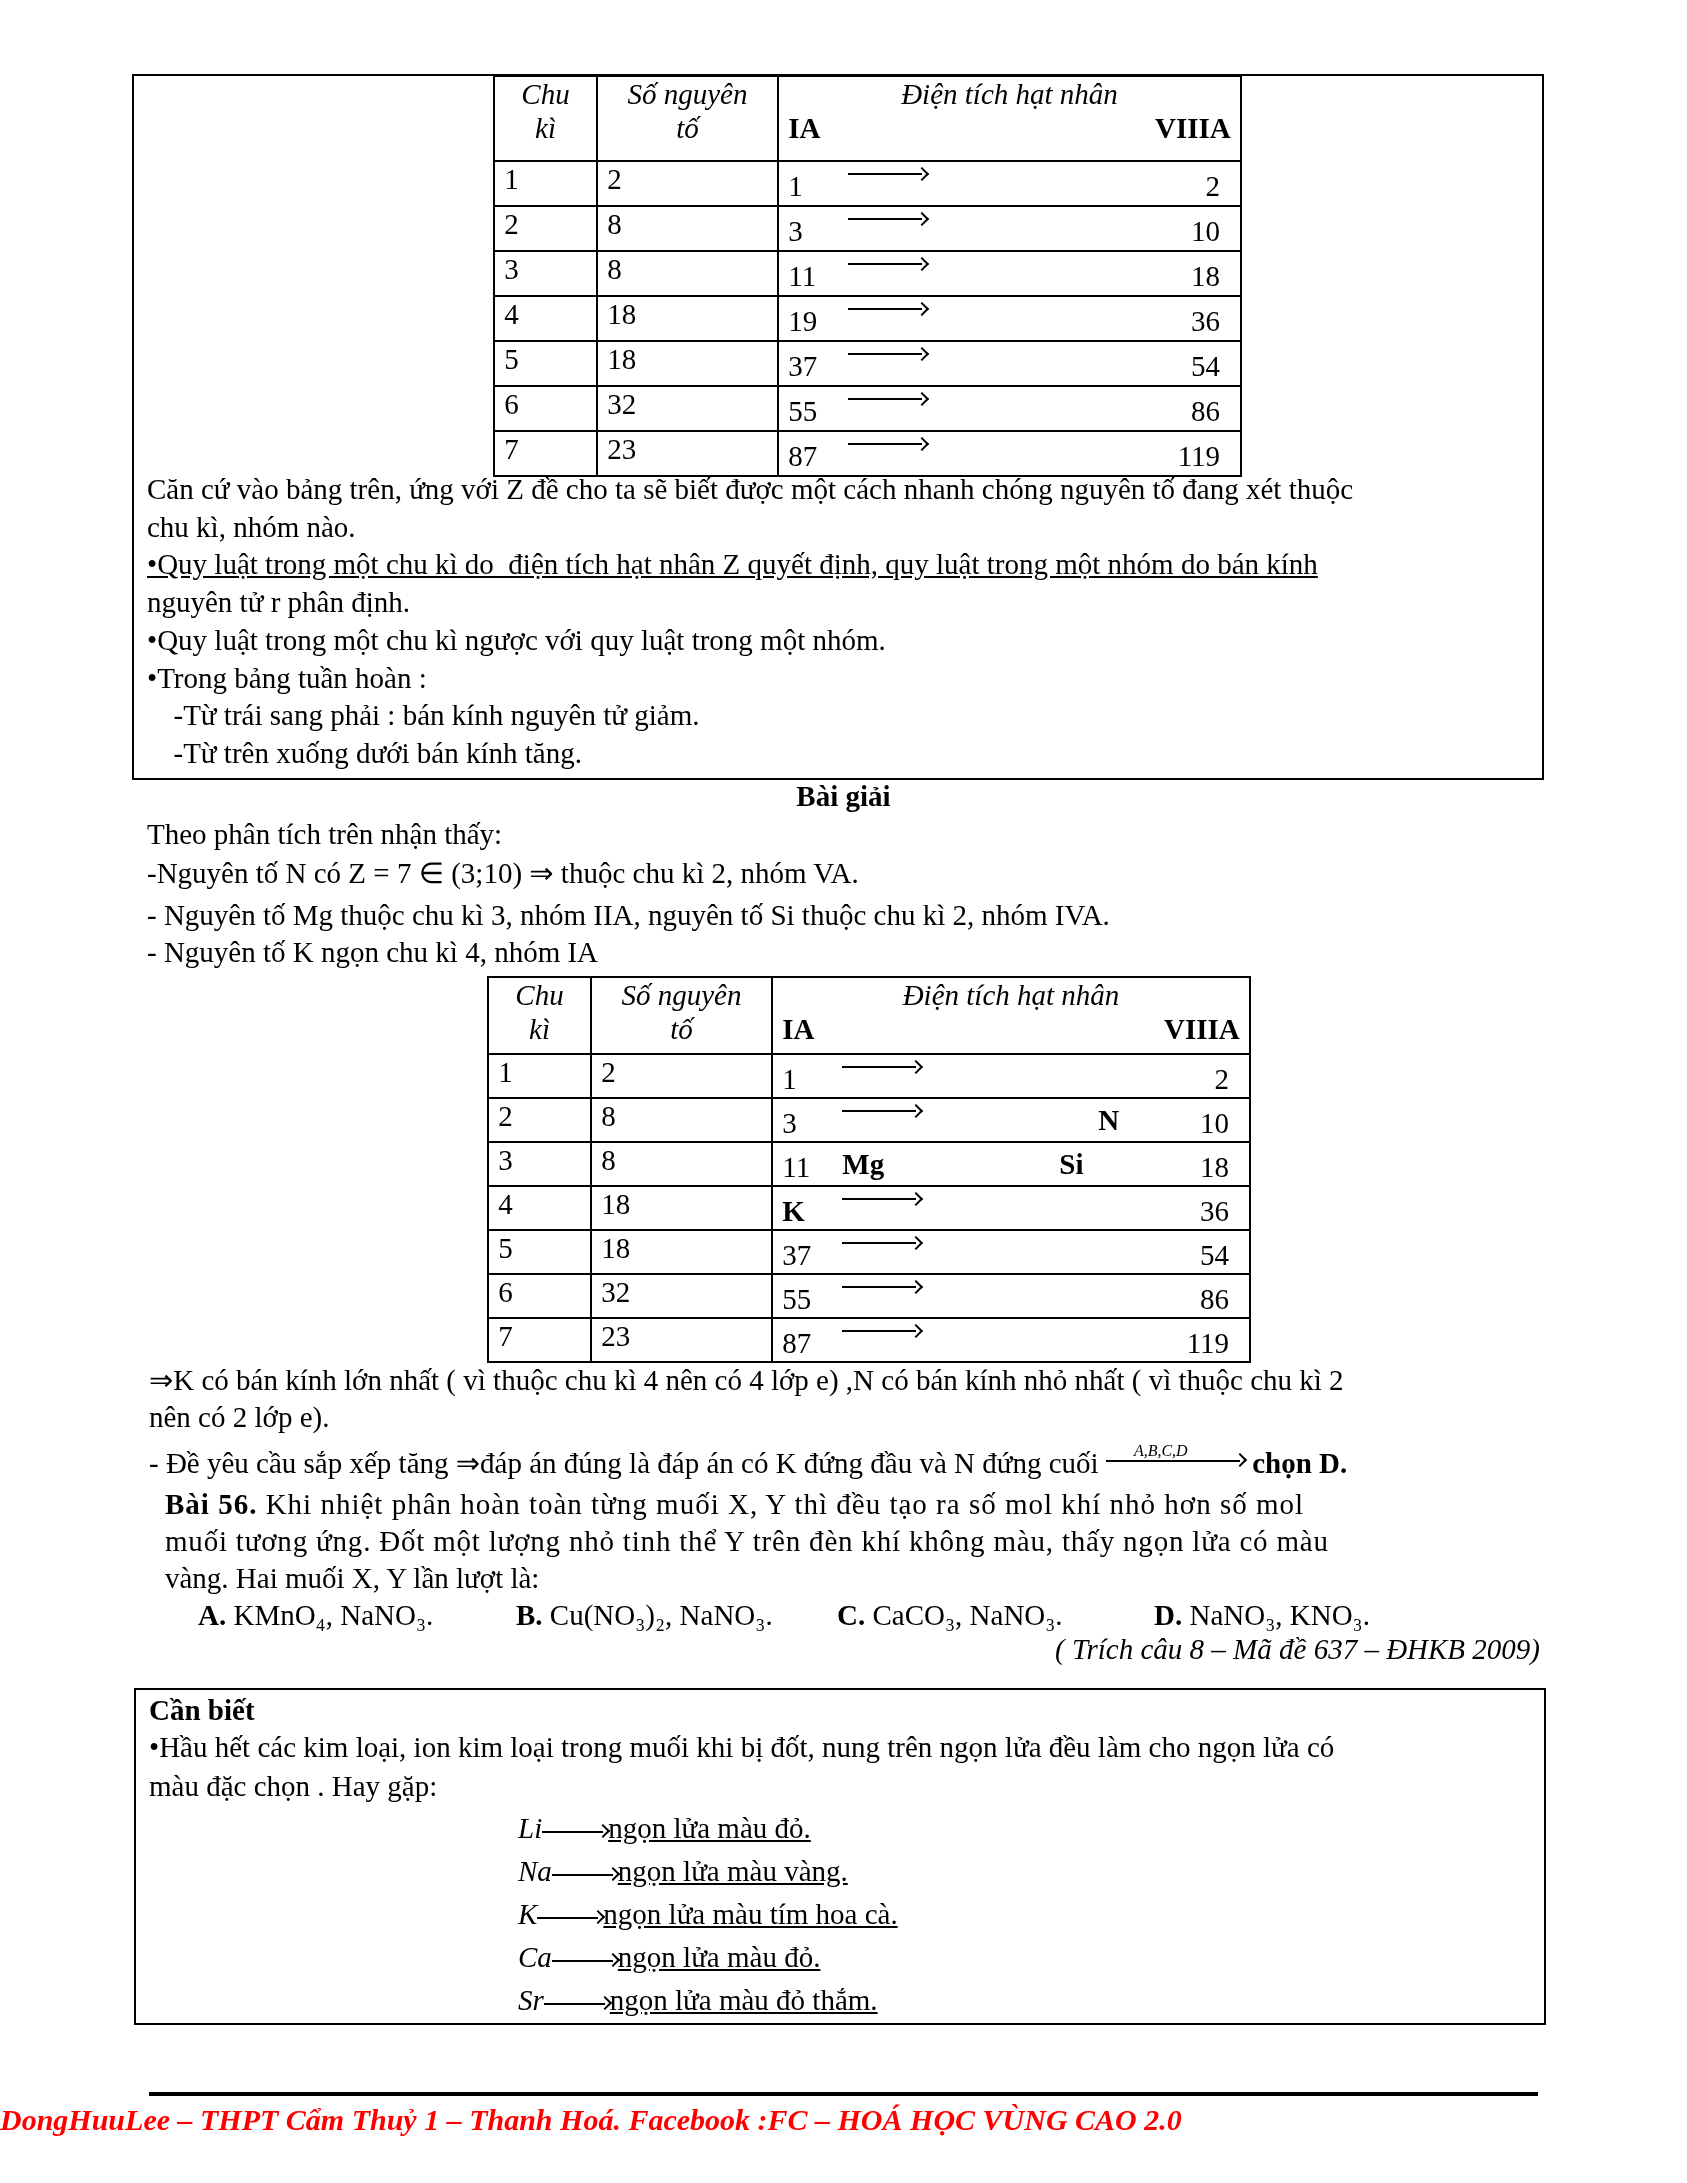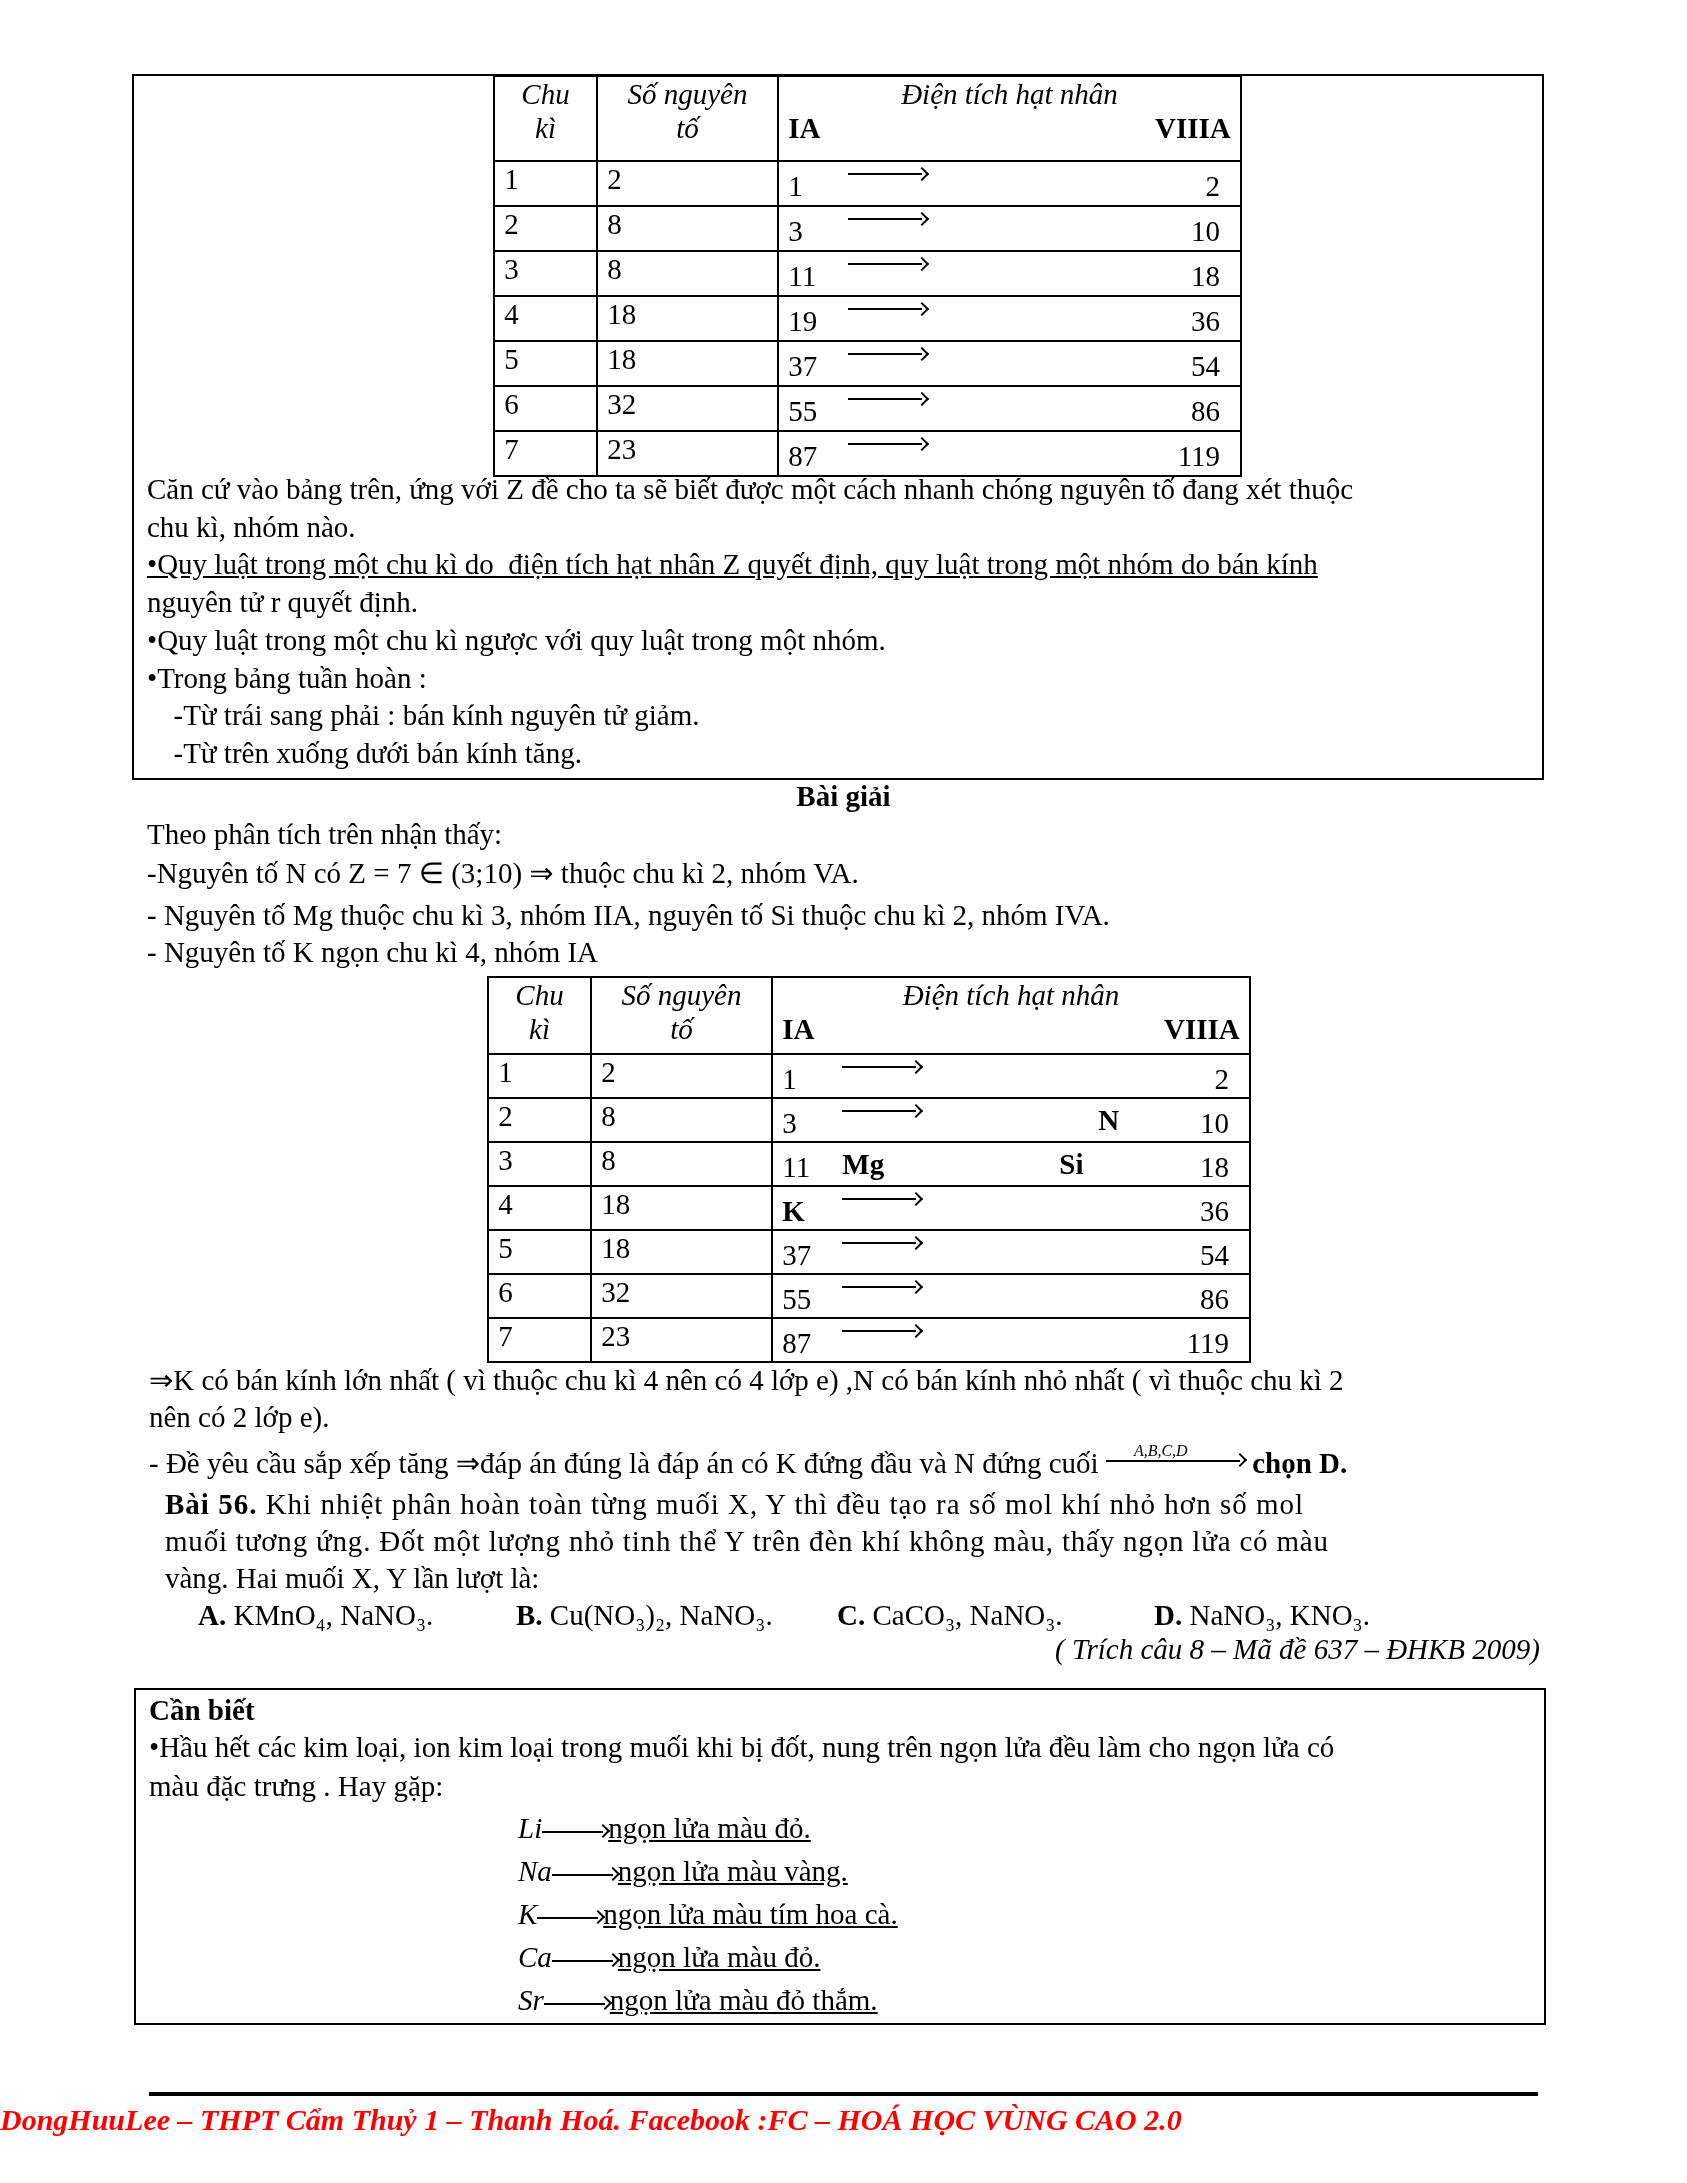--- a/index.html
+++ b/index.html
@@ -146,21 +146,21 @@
           </div>
         </td>
       </tr>
     </tbody>
 </table>
 
 <div id="box1-lines">
     <div class="line" style="left: 147px; top: 471px; white-space: pre;">Căn cứ vào bảng trên, ứng với Z đề cho ta sẽ biết được một cách nhanh chóng nguyên tố đang xét thuộc</div>
     <div class="line" style="left: 147px; top: 509px; white-space: pre;">chu kì, nhóm nào.</div>
     <div class="line" style="left: 147px; top: 546px; white-space: pre; text-decoration: underline;">•Quy luật trong một chu kì do  điện tích hạt nhân Z quyết định, quy luật trong một nhóm do bán kính</div>
-    <div class="line" style="left: 147px; top: 584px; white-space: pre;">nguyên tử r quyết định.</div>
+    <div class="line" style="left: 147px; top: 584px; white-space: pre;">nguyên tử r phân định.</div>
     <div class="line" style="left: 147px; top: 622px; white-space: pre;">•Quy luật trong một chu kì ngược với quy luật trong một nhóm.</div>
     <div class="line" style="left: 147px; top: 660px; white-space: pre;">•Trong bảng tuần hoàn :</div>
     <div class="line" style="left: 159px; top: 697px; white-space: pre;">  -Từ trái sang phải : bán kính nguyên tử giảm.</div>
     <div class="line" style="left: 159px; top: 735px; white-space: pre;">  -Từ trên xuống dưới bán kính tăng.</div>
   </div>
 
 <div class="line b" style="left:0; width:1687px; text-align:center; top:778px;">Bài giải</div>
 <div id="sol-lines">
     <div class="line" style="left: 147px; top: 816px;">Theo phân tích trên nhận thấy:</div>
     <div class="line" style="left: 147px; top: 855px;">-Nguyên tố N có Z = 7 ∈ (3;10) ⇒  thuộc chu kì 2, nhóm VA.</div>
@@ -295,21 +295,21 @@
     <div class="line" style="left: 198px; top: 1597px;"><span class="b">A. </span><span>KMnO₄, NaNO₃.</span></div>
     <div class="line" style="left: 516px; top: 1597px;"><span class="b">B. </span><span>Cu(NO₃)₂, NaNO₃.</span></div>
     <div class="line" style="left: 837px; top: 1597px;"><span class="b">C. </span><span>CaCO₃, NaNO₃.</span></div>
     <div class="line" style="left: 1154px; top: 1597px;"><span class="b">D. </span><span>NaNO₃, KNO₃.</span></div>
   </div>
 <div class="line i" style="right:147px; top:1631px;">( Trích  câu 8 – Mã đề 637 – ĐHKB 2009)</div>
 
 <div class="box" style="left:134px; top:1688px; width:1412px; height:337px;"></div>
 <div class="line b" style="left:149px; top:1692px;">Cần biết</div>
 <div class="line" style="left:149px; top:1729px;">•Hầu hết các kim loại, ion kim loại trong muối khi bị đốt, nung trên ngọn lửa đều làm cho ngọn lửa có</div>
-<div class="line" style="left:149px; top:1768px;">màu đặc trưng . Hay gặp:</div>
+<div class="line" style="left:149px; top:1768px;">màu đặc chọn . Hay gặp:</div>
 <div id="flames">
     <div class="flame" style="top: 1810px;"><span class="el">Li </span><span class="long-arrow" style="width: 66px;"></span><span>ngọn lửa màu đỏ.</span></div>
     <div class="flame" style="top: 1853px;"><span class="el">Na </span><span class="long-arrow" style="width: 66px;"></span><span>ngọn lửa màu vàng.</span></div>
     <div class="flame" style="top: 1896px;"><span class="el">K </span><span class="long-arrow" style="width: 66px;"></span><span>ngọn lửa màu tím hoa cà.</span></div>
     <div class="flame" style="top: 1939px;"><span class="el">Ca </span><span class="long-arrow" style="width: 66px;"></span><span>ngọn lửa màu đỏ.</span></div>
     <div class="flame" style="top: 1982px;"><span class="el">Sr </span><span class="long-arrow" style="width: 66px;"></span><span>ngọn lửa màu đỏ thắm.</span></div>
   </div>
 
 <div class="footer-rule"></div>
 <div class="footer">DongHuuLee – THPT Cẩm Thuỷ 1 – Thanh Hoá. Facebook :FC – HOÁ HỌC VÙNG CAO 2.0</div>

